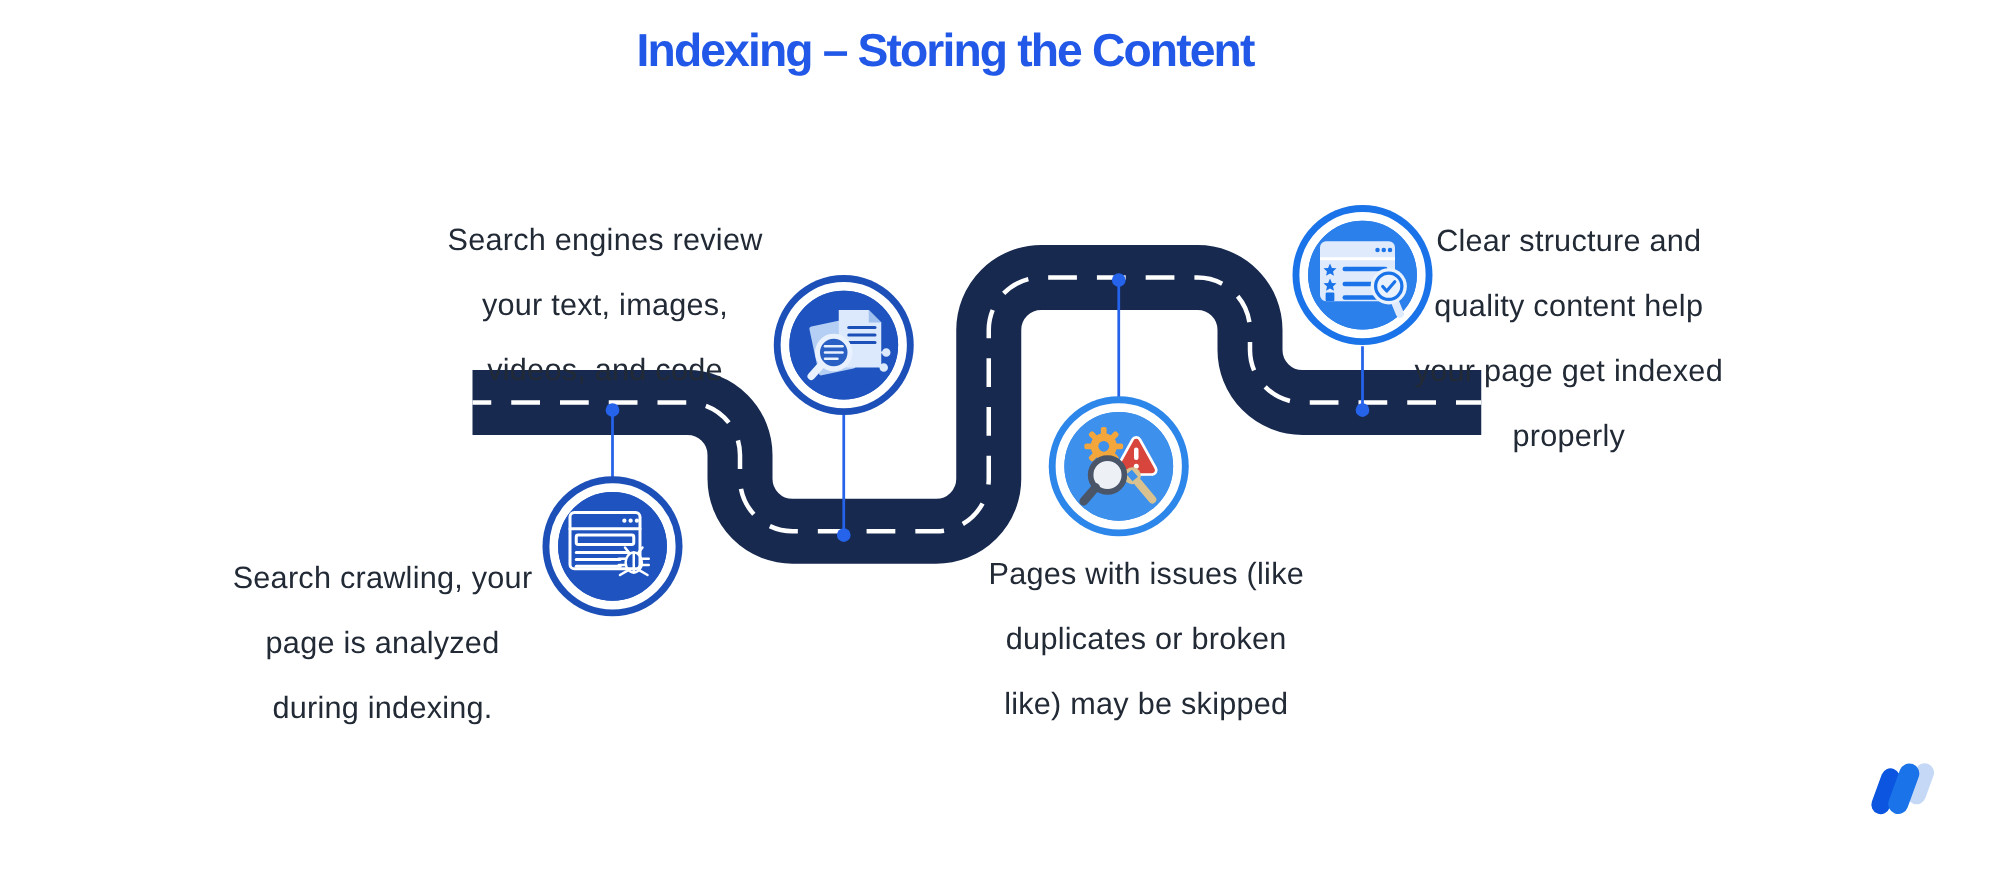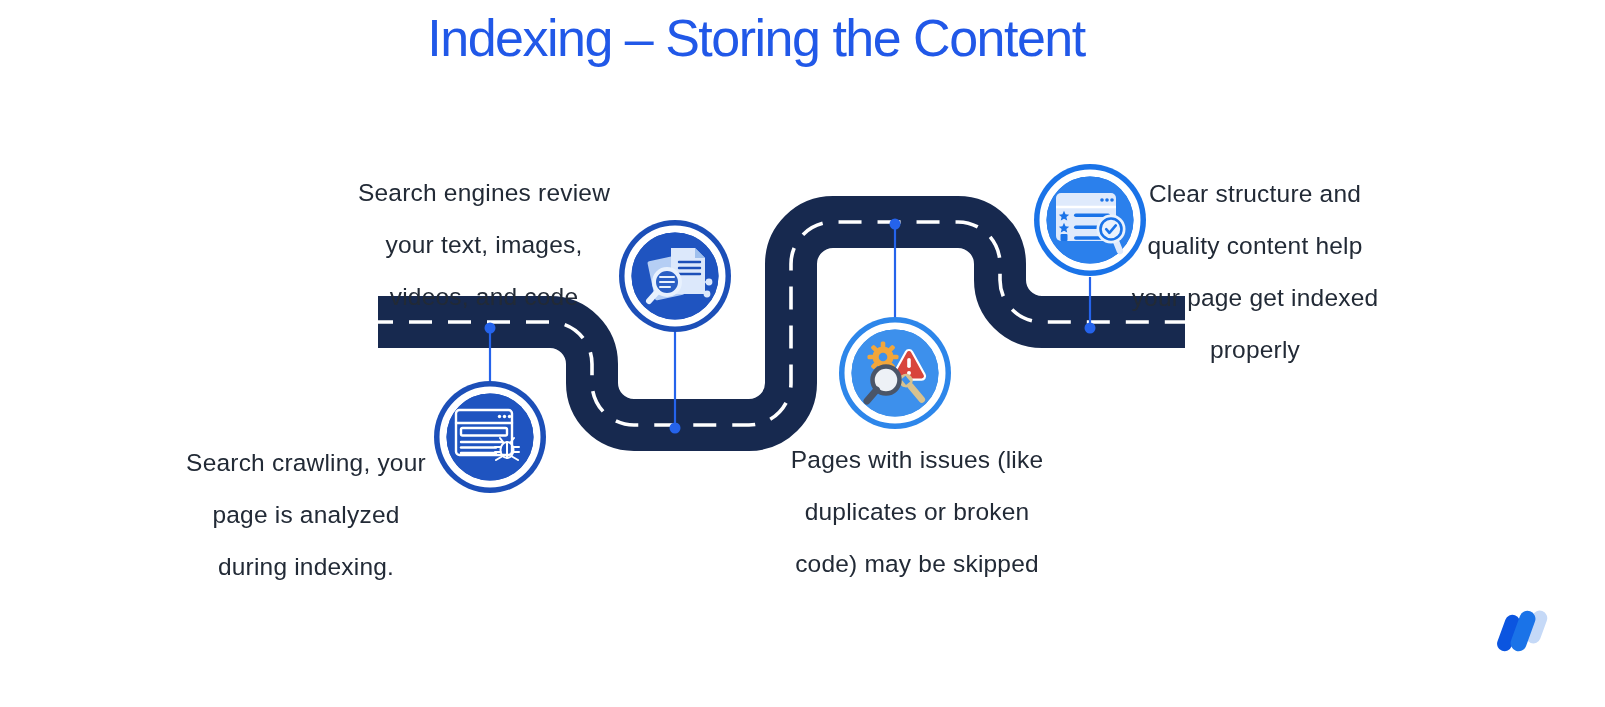--- a/index.html
+++ b/index.html
@@ -5,25 +5,25 @@
   html,body{margin:0;padding:0;background:#ffffff;}
   .canvas{
     position:relative;
     width:1605px;height:707px;
     background:#ffffff;
     overflow:hidden;
     font-family:"Liberation Sans", sans-serif;
   }
   .page-title{
     position:absolute;
-    top:8px;left:756px;
+    top:20px;left:756px;
     transform:translateX(-50%);
     white-space:nowrap;
-    font-size:52px;
-    font-weight:normal;
+    font-size:37px;
+    font-weight:bold;
     letter-spacing:-1.5px;
     color:var(--titleBlue,#2158e8);
     margin:0;
   }
   .road-svg{position:absolute;left:0;top:0;}
   .caption{
     position:absolute;
     transform:translateX(-50%);
     text-align:center;
     font-size:24.5px;
@@ -198,21 +198,21 @@
 
   <div class="caption cap-review">
     <span class="ln">Search engines review</span>
     <span class="ln">your text, images,</span>
     <span class="ln">videos, and code</span>
   </div>
 
   <div class="caption cap-issues">
     <span class="ln">Pages with issues (like</span>
     <span class="ln">duplicates or broken</span>
-    <span class="ln">code) may be skipped</span>
+    <span class="ln">like) may be skipped</span>
   </div>
 
   <div class="caption cap-indexed">
     <span class="ln">Clear structure and</span>
     <span class="ln">quality content help</span>
     <span class="ln">your page get indexed</span>
     <span class="ln">properly</span>
   </div>
 
   <svg class="brand-logo" width="56" height="54" viewBox="0 0 56 54">

